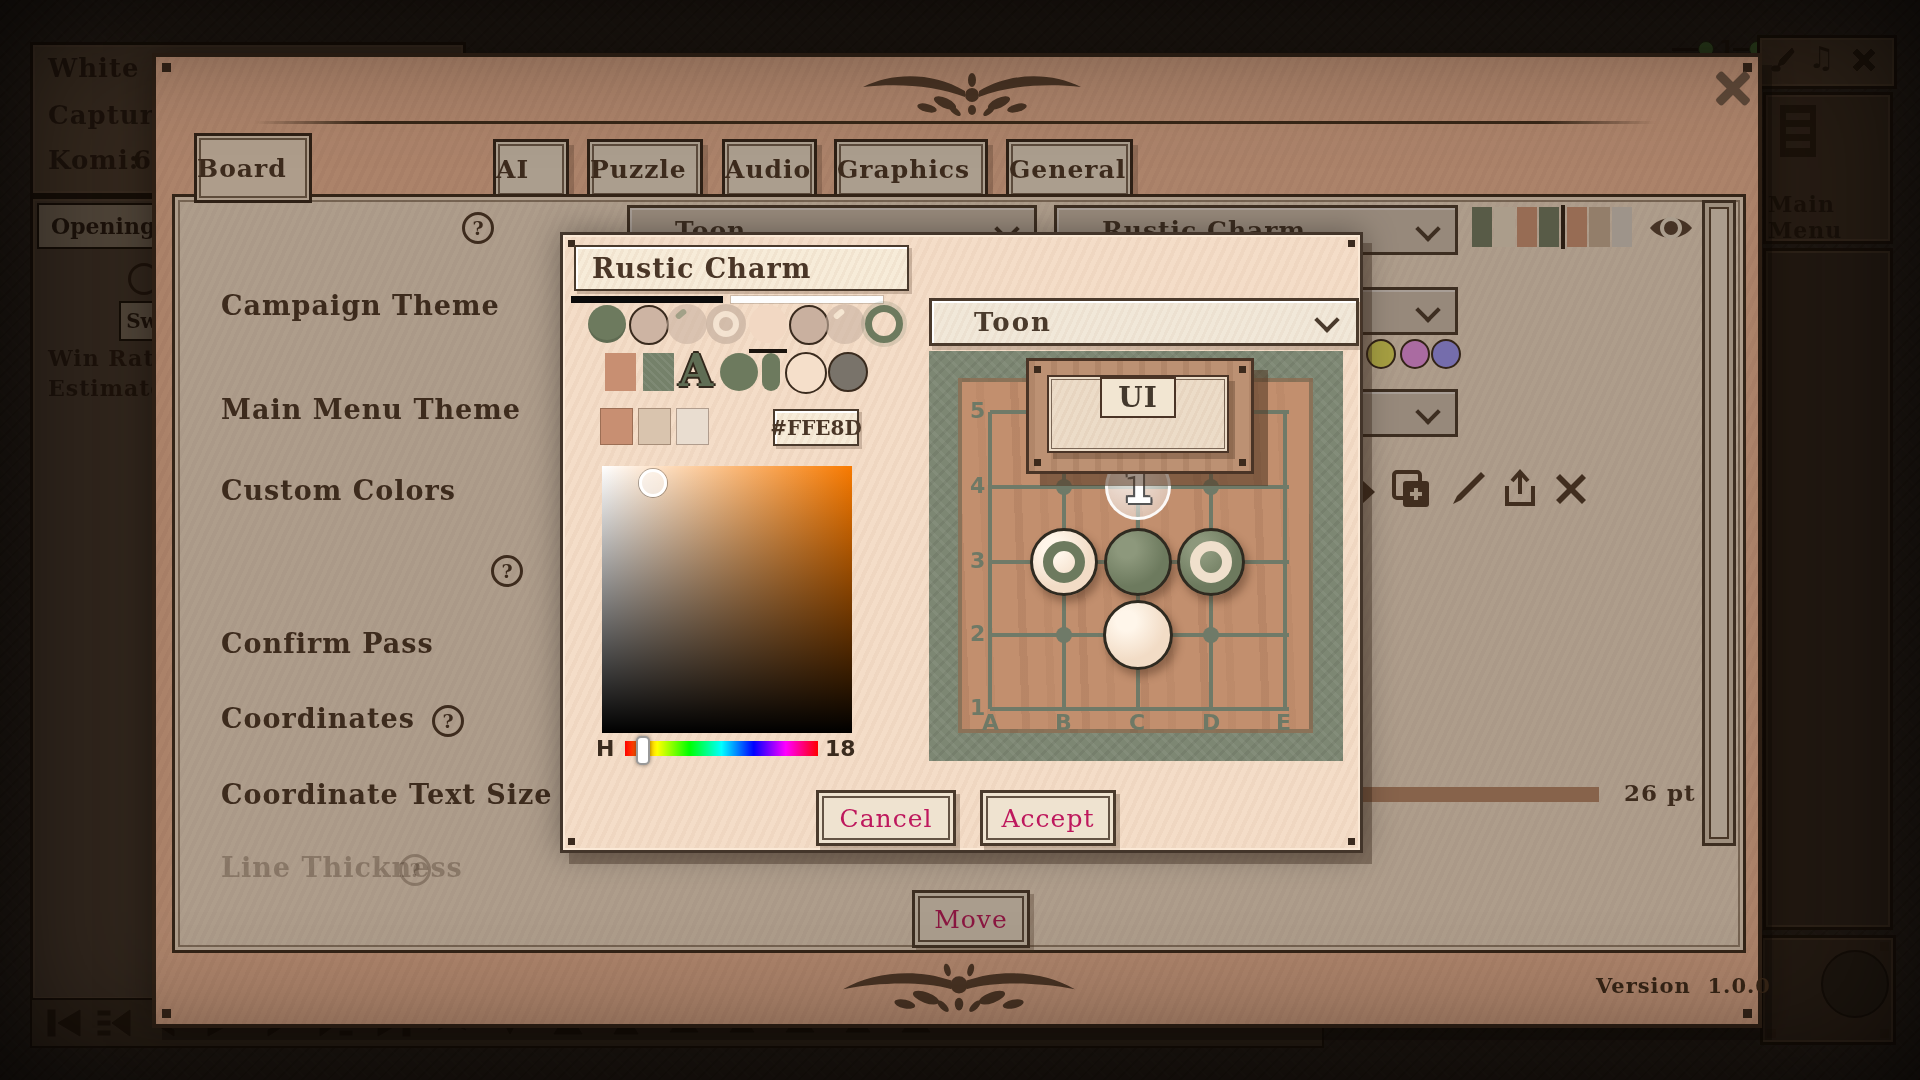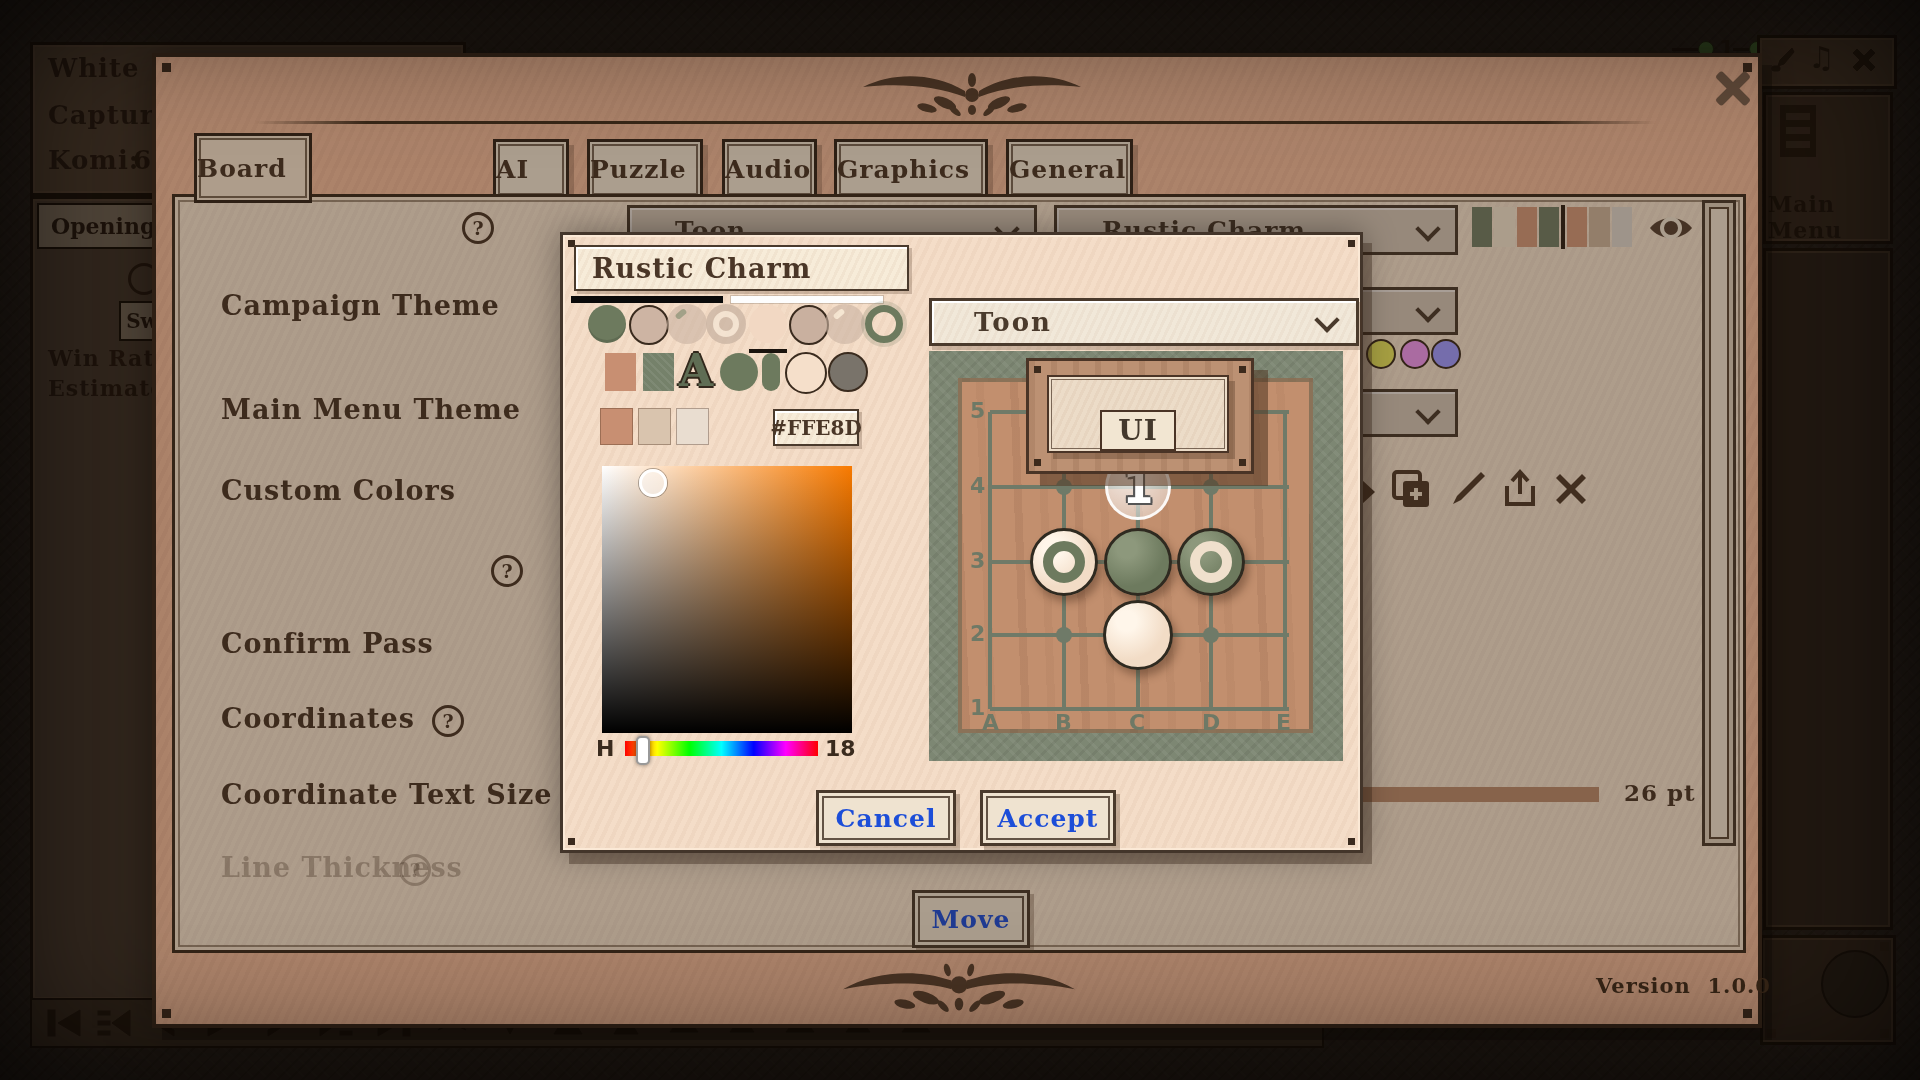--- a/index.html
+++ b/index.html
@@ -62,21 +62,21 @@
   .chev{width:14px;height:14px;border-left:4px solid #4a3a2c;border-bottom:4px solid #4a3a2c;
     transform:rotate(-45deg);margin-top:-6px;}
   .swatch-cell{height:40px;display:inline-block;}
   .dot{position:absolute;width:26px;height:26px;border-radius:50%;border:2px solid #3a2b1e;}
   .tool-icon{position:absolute;width:42px;height:42px;}
   .tool-icon svg{width:100%;height:100%;}
   .scroll-track{position:absolute;background:#dccdb9;border:3px solid #4a3a2c;}
   .scroll-thumb{position:absolute;left:4px;right:4px;background:#f0e2d0;border:2px solid #5a4634;}
   .btn{background:#efe3d0;border:3px solid #4a3a2c;
     box-shadow:inset 0 0 0 3px #efe3d0, inset 0 0 0 5px rgba(74,58,44,.85), 4px 4px 0 rgba(80,55,35,.3);
-    color:#1d4ed8;font-weight:bold;display:flex;align-items:center;justify-content:center;
+    color:#be185d;font-weight:normal;display:flex;align-items:center;justify-content:center;
     letter-spacing:1px;}
   .xbar{position:absolute;left:0;top:15px;width:42px;height:9px;background:#7c6150;border-radius:3px;}
 
   
   .picker{position:absolute;left:560px;top:232px;width:797px;height:615px;z-index:5;
     background:
       repeating-linear-gradient(115deg, rgba(150,95,60,.05) 0 4px, transparent 4px 9px),
       #f4ddc8;
     border:3px solid #43352a;
     box-shadow:inset 0 0 0 2px #fbe9d6, 9px 11px 0 rgba(52,33,20,.38), 0 0 30px rgba(0,0,0,.35);}
@@ -527,21 +527,21 @@
         <div class="coord" style="left:240px;top:328px;">D</div>
         <div class="coord" style="left:314px;top:328px;">E</div>
       </div>
     </div>
 
     <div class="uipanel" style="left:463px;top:123px;width:222px;height:110px;">
       <div class="corner-dot" style="left:5px;top:5px;width:7px;height:7px;background:#3c2a1c;"></div>
       <div class="corner-dot" style="right:5px;top:5px;width:7px;height:7px;background:#3c2a1c;"></div>
       <div class="corner-dot" style="left:5px;bottom:5px;width:7px;height:7px;background:#3c2a1c;"></div>
       <div class="corner-dot" style="right:5px;bottom:5px;width:7px;height:7px;background:#3c2a1c;"></div>
-      <div class="abs" style="left:18px;top:14px;width:178px;height:74px;background:repeating-linear-gradient(115deg, rgba(150,95,60,.06) 0 3px, transparent 3px 7px), #ecdcc8;border:2px solid #4a3426;box-shadow:inset 0 0 0 2px #ecdcc8, inset 0 0 0 3px rgba(74,52,38,.7), 6px 6px 0 rgba(80,55,35,.35);display:flex;align-items:flex-end;justify-content:center;">
+      <div class="abs" style="left:18px;top:14px;width:178px;height:74px;background:repeating-linear-gradient(115deg, rgba(150,95,60,.06) 0 3px, transparent 3px 7px), #ecdcc8;border:2px solid #4a3426;box-shadow:inset 0 0 0 2px #ecdcc8, inset 0 0 0 3px rgba(74,52,38,.7), 6px 6px 0 rgba(80,55,35,.35);display:flex;align-items:flex-start;justify-content:center;">
         <div style="border:2px solid #4a3426;padding:2px 16px;background:#f2e6d2;">
           <span style="font-size:28px;font-weight:bold;color:#43382c;letter-spacing:1px;">UI</span>
         </div>
       </div>
     </div>
 
     <div class="btn abs pk-btn" style="left:253px;top:555px;width:134px;height:50px;">
       <span>Cancel</span>
     </div>
     <div class="btn abs pk-btn" style="left:417px;top:555px;width:130px;height:50px;">

